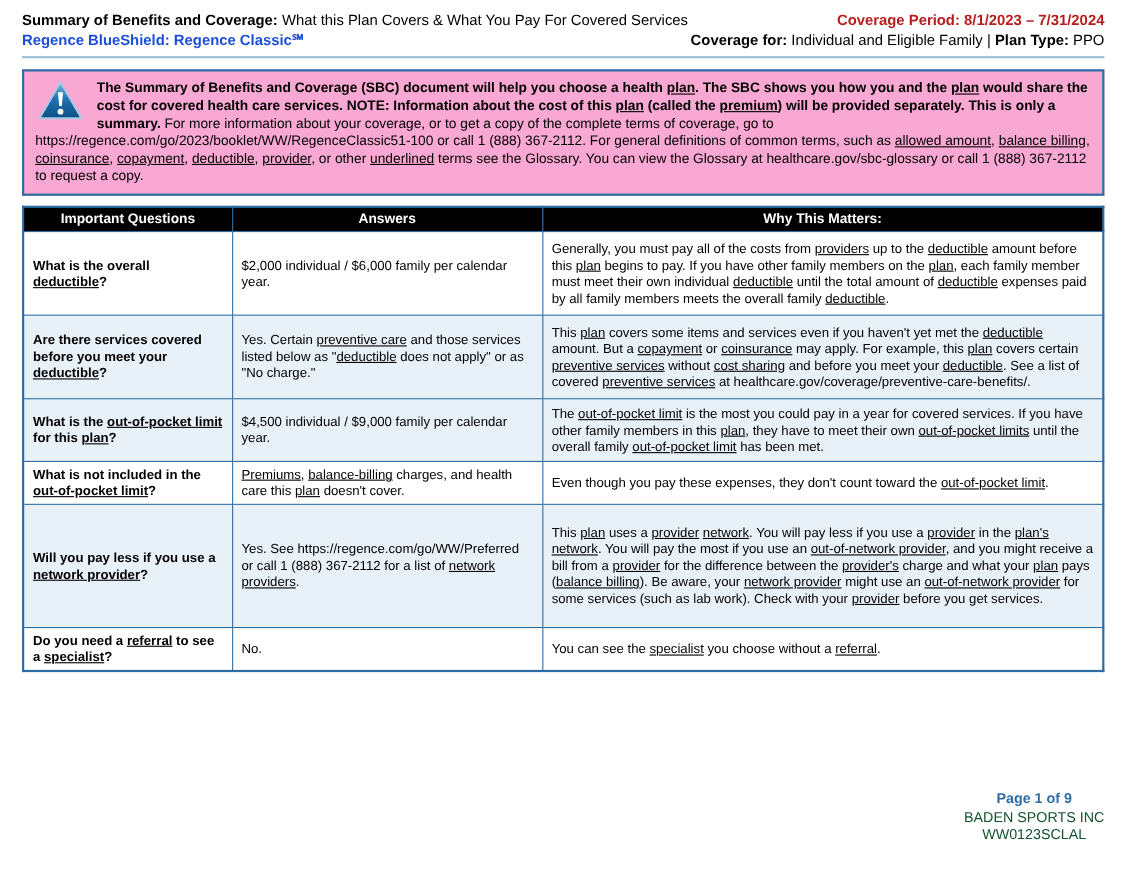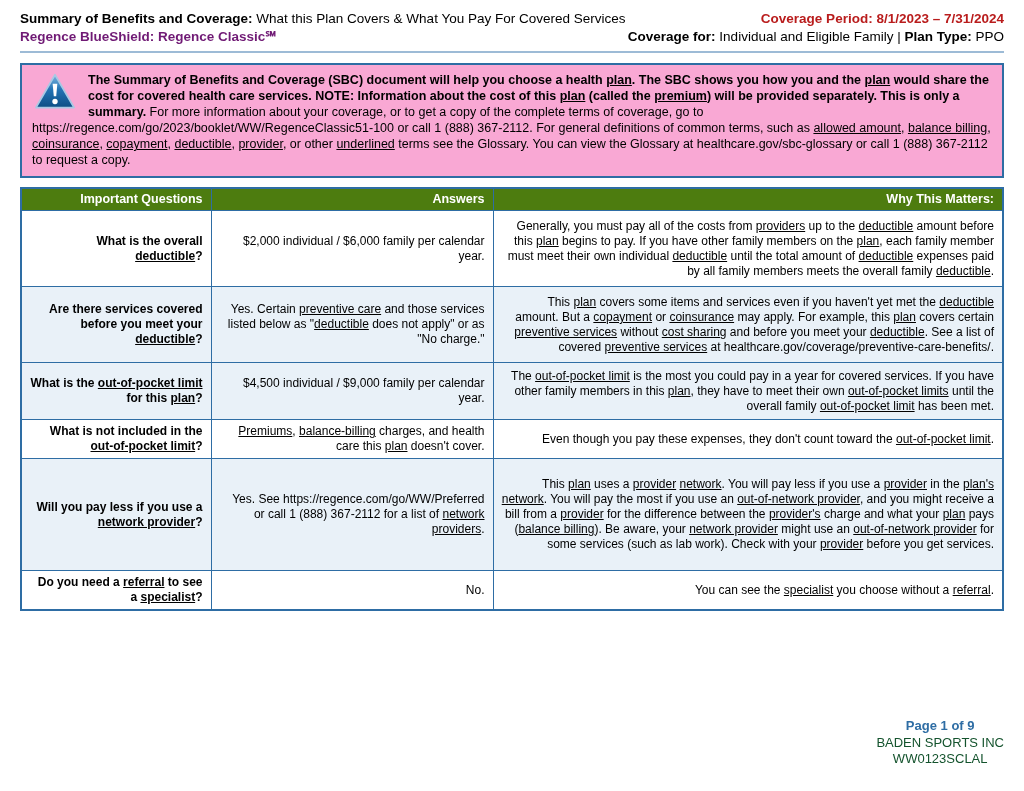--- a/index.html
+++ b/index.html
@@ -12,21 +12,21 @@
   }
   .page { width: 1024px; height: 791px; position: relative; }
 
   
   .doc-header {
     display: flex; justify-content: space-between; align-items: flex-end;
     padding: 10px 20px 0 20px;
   }
   .title-line { font-size: 13.5px; line-height: 1.35; }
   .b { font-weight: bold; }
-  .plan-line { font-size: 13.5px; font-weight: bold; color: #701a75; line-height: 1.35; }
+  .plan-line { font-size: 13.5px; font-weight: bold; color: #1d4ed8; line-height: 1.35; }
   .header-right { text-align: right; font-size: 13.5px; line-height: 1.35; }
   .coverage-period { color: #b91c1c; font-weight: bold; }
   .header-rule { margin: 5px 20px 0 20px; border-top: 2px solid #9DBBD6; }
 
   
   .intro-box {
     margin: 10px 20px 0 20px;
     border: 2px solid #2E6DA4;
     background: #f9a8d4;
     padding: 7px 10px 8px 10px;
@@ -42,31 +42,30 @@
     width: 984px;
     border-collapse: collapse;
     table-layout: fixed;
     font-size: 12px;
     line-height: 15px;
     border: 2px solid #2E6DA4;
   }
   .sbc-table col.c-q { width: 190px; }
   .sbc-table col.c-a { width: 282px; }
   .sbc-table th {
-    background: #4d7c0f; color: #fff;
-    text-align: right; font-size: 12.5px;
+    background: #000000; color: #fff;
+    text-align: center; font-size: 12.5px;
     padding: 3px 8px; height: 22px;
     border: 1px solid #2E6DA4;
   }
   .sbc-table td {
     border: 1px solid #2E6DA4;
     padding: 4px 8px;
     vertical-align: middle;
     background: #fff;
-    text-align: right;
   }
   .sbc-table tr.alt td { background: #E9F1F8; }
   .sbc-table td.q { font-weight: bold; }
   .sbc-table td.w { vertical-align: middle; }
   tr.r1 { height: 76px; } tr.r2 { height: 76px; } tr.r3 { height: 40px; }
   tr.r4 { height: 57px; } tr.r5 { height: 25px; } tr.r6 { height: 112px; }
   tr.r7 { height: 36px; }
 
   
   .doc-footer {

